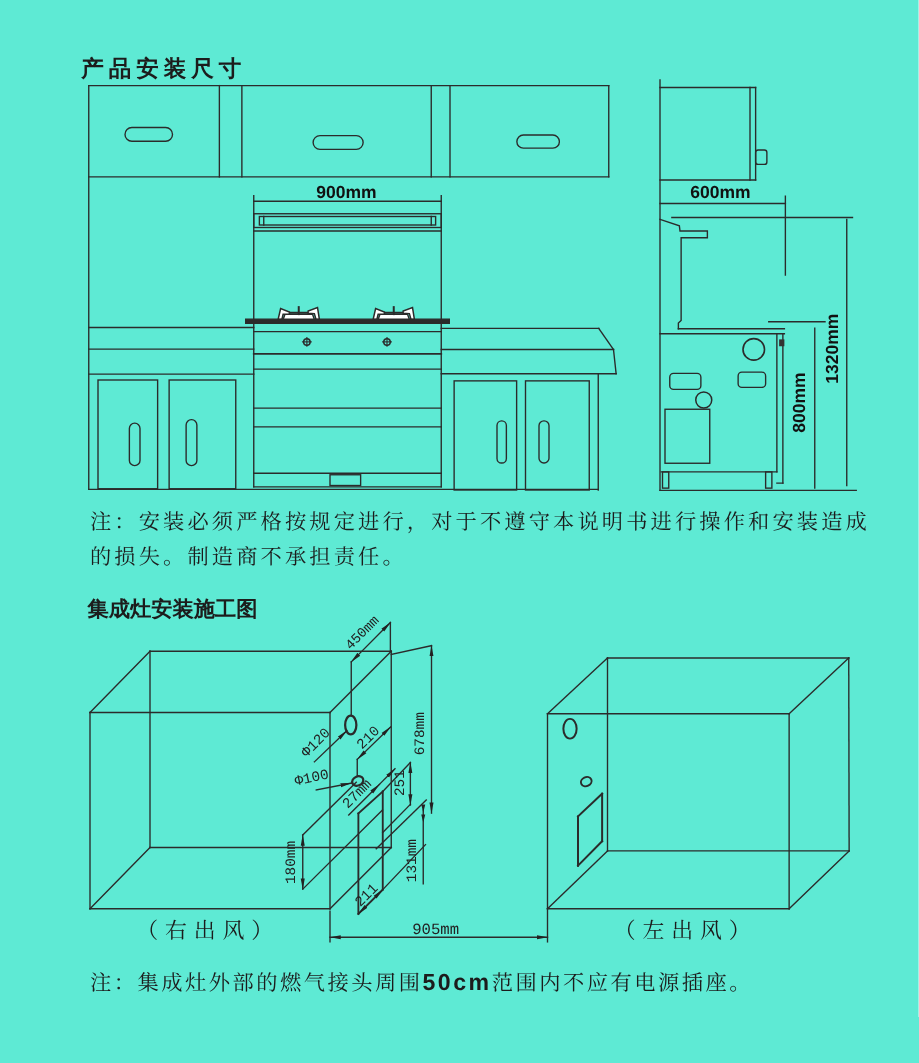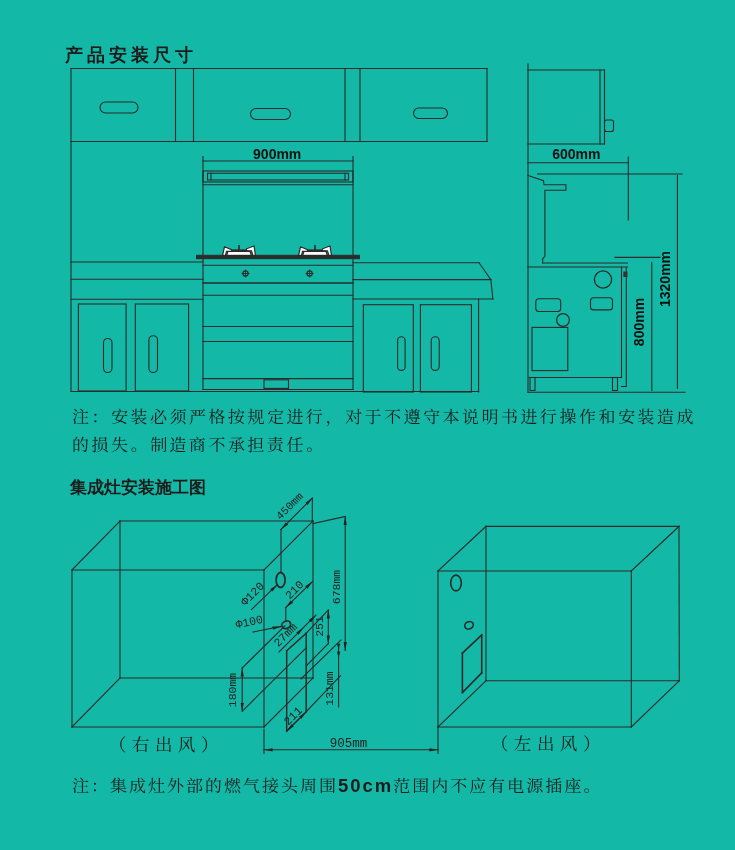--- a/index.html
+++ b/index.html
@@ -1,16 +1,16 @@
 <!DOCTYPE html>
 <html><head>
 <meta charset="utf-8">
 <style>
   html,body{margin:0;padding:0;background:#fff;-webkit-font-smoothing:antialiased;}
-  .page{position:relative;width:735px;height:850px;background:#14b8a6;font-family:"Liberation Sans",sans-serif;}
+  .page{position:relative;width:735px;height:850px;background:#5eead4;font-family:"Liberation Sans",sans-serif;}
   svg{position:absolute;left:0;top:0;}
   text{fill:#1c1c1c;}
   .cjk{font-family:"Liberation Sans",sans-serif;}
   .song{font-family:"Liberation Serif","Noto Serif SC","Noto Serif TC","Noto Serif JP",serif;}
   .dim{font-family:"Liberation Mono",monospace;fill:#222;}
   .bdim{font-family:"Liberation Sans",sans-serif;font-weight:bold;fill:#111;}
 </style>
 </head>
 <body>
 <div class="page">

